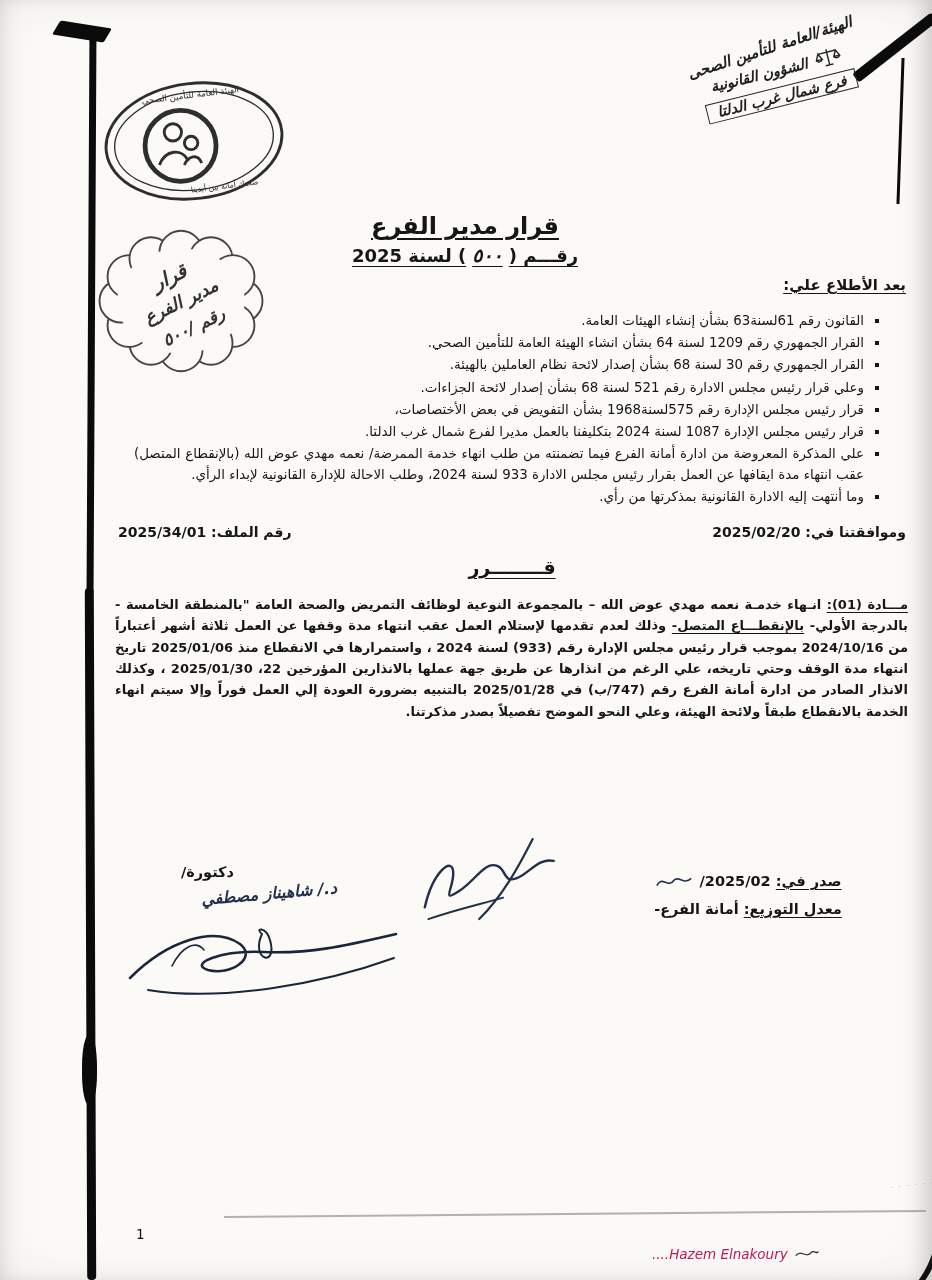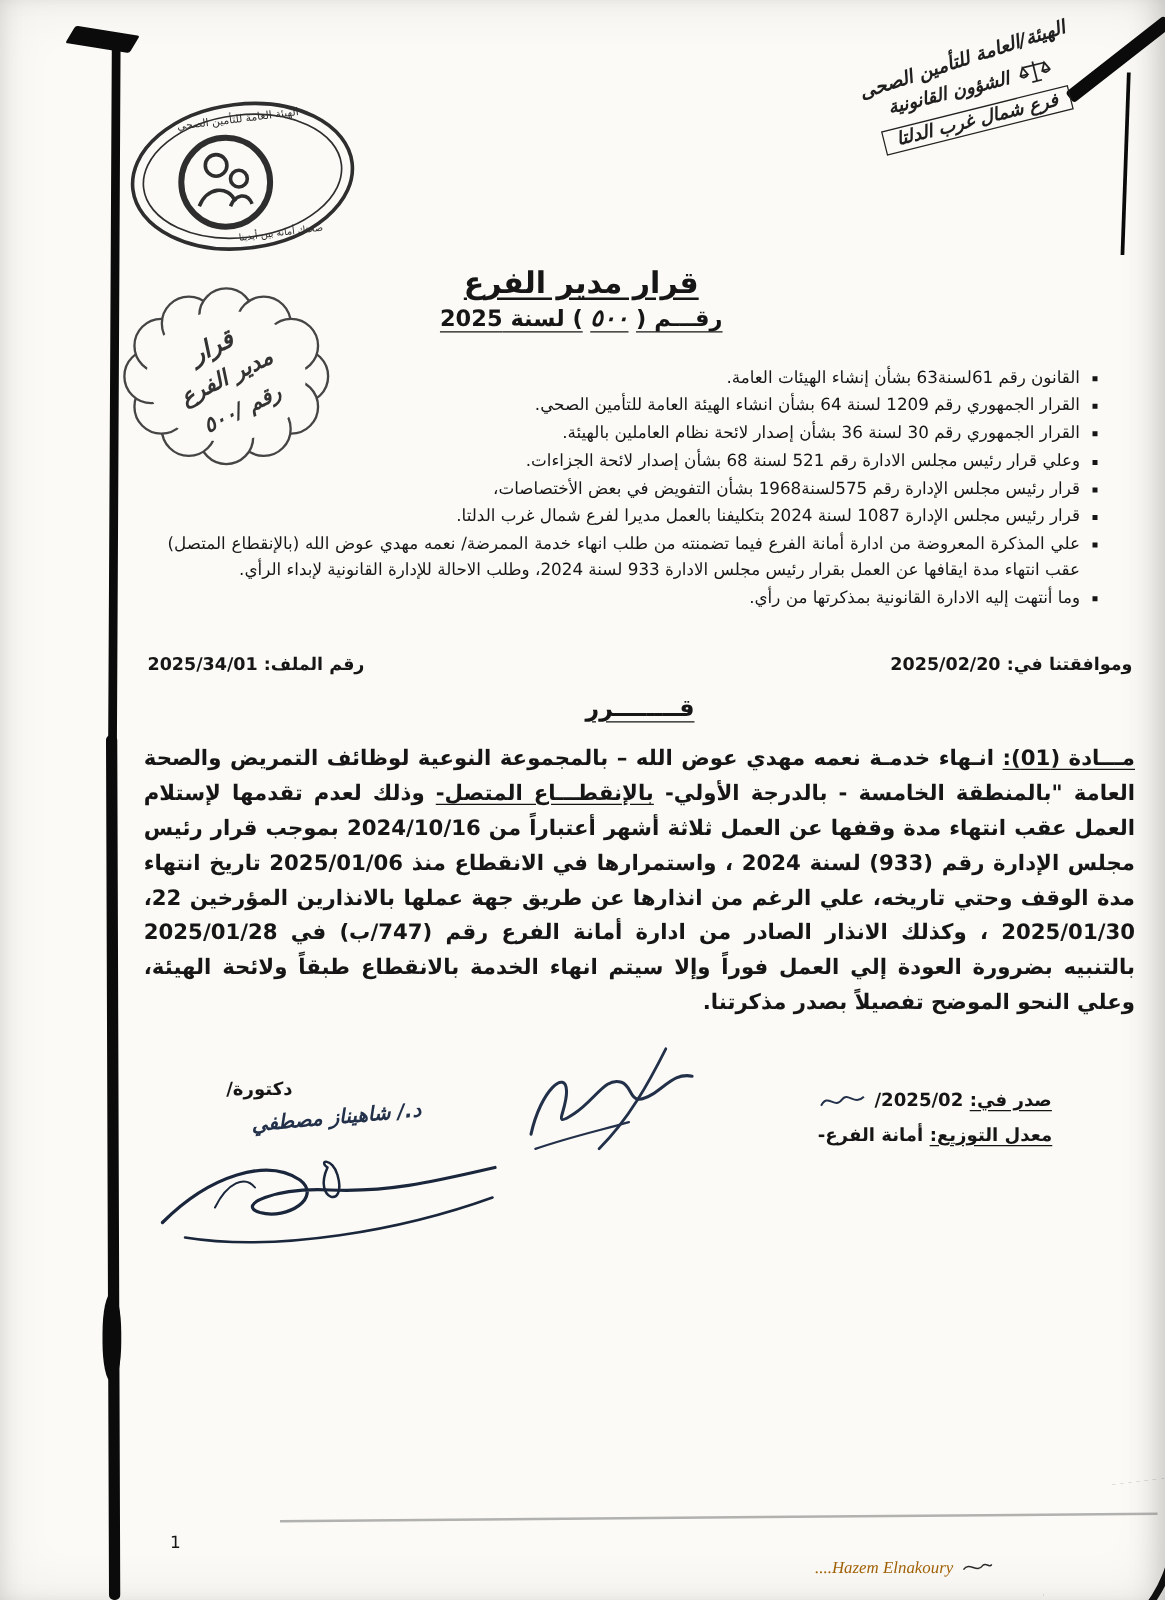--- a/index.html
+++ b/index.html
@@ -38,32 +38,32 @@
   
   .preamble{position:absolute;left:118px;top:276px;width:788px;}
   .preamble .hd{font-size:15px;font-weight:800;text-decoration:underline;text-underline-offset:3px;margin-bottom:5px;}
   .preamble ul{margin:16px;padding:0 26px 0 0;list-style-type:square;font-size:13.4px;line-height:1.58;text-align:justify;}
   .preamble li{margin-bottom:1px;}
   
   .approval{position:absolute;left:118px;top:524px;width:788px;display:flex;justify-content:space-between;font-size:14px;font-weight:700;}
   
   .decree{position:absolute;left:118px;top:556px;width:788px;text-align:center;font-size:19px;font-weight:800;text-decoration:underline;text-underline-offset:4px;letter-spacing:1px;}
   
-  .bodytext{position:absolute;left:115px;top:594px;width:793px;font-size:17px;font-weight:600;line-height:1.64;text-align:justify;}
+  .bodytext{position:absolute;left:115px;top:594px;width:793px;font-size:13px;font-weight:600;line-height:1.64;text-align:justify;}
   .bodytext .a4{margin-top:4px;}
   
   .mid-sign{position:absolute;left:404px;top:836px;width:172px;height:92px;transform:rotate(-7deg);}
   .foot-right{position:absolute;left:588px;top:868px;width:320px;font-size:14.5px;font-weight:700;line-height:1.9;text-align:center;}
   .foot-left{position:absolute;left:126px;top:850px;width:286px;text-align:center;}
   .foot-left .sg-title{font-size:15.5px;font-weight:800;word-spacing:6px;}
   .foot-left .sg-role{text-align:left;font-size:14.5px;font-weight:700;margin:14px 28px 0 60px;text-align:right;padding-right:150px;}
   .foot-left .sg-name{font-size:16px;font-style:italic;font-weight:700;color:#22304a;transform:rotate(-5deg);margin-top:4px;}
   .big-sign{width:300px;height:112px;margin-top:2px;}
   .pagenum{position:absolute;left:136px;top:1226px;font-size:13.5px;}
-  .watermark{position:absolute;left:652px;top:1246px;width:260px;font-size:13.5px;font-style:italic;color:#a16207;display:flex;align-items:center;gap:6px;font-family:Liberation Serif, serif;}
+  .watermark{position:absolute;left:652px;top:1246px;width:260px;font-size:13.5px;font-style:italic;color:#be185d;display:flex;align-items:center;gap:6px;}
   svg text{font-family:"DejaVu Sans",sans-serif;}
 </style>
 </head>
 <body>
 
 <div class="scan">
 
   <div class="art art-left1"></div>
   <div class="art art-left2"></div>
   <div class="art art-left-blob"></div>
@@ -132,24 +132,25 @@
   </div>
 
   <div class="title rtl">
     <div class="t1">قرار مدير الفرع</div>
     <div class="t2">
       <span>رقـــم  (</span><span class="hand">٥٠٠</span><span>)  لسنة 2025</span>
     </div>
   </div>
 
   <div class="preamble rtl">
+    <div class="hd">بعد الأطلاع علي:</div>
     <ul>
       <li>القانون رقم 61لسنة63 بشأن إنشاء الهيئات العامة.</li>
       <li>القرار الجمهوري رقم 1209 لسنة 64 بشأن انشاء الهيئة العامة للتأمين الصحي.</li>
-      <li>القرار الجمهوري رقم 30 لسنة 36 بشأن إصدار لائحة نظام العاملين بالهيئة.</li>
+      <li>القرار الجمهوري رقم 30 لسنة 68 بشأن إصدار لائحة نظام العاملين بالهيئة.</li>
       <li>وعلي قرار رئيس مجلس الادارة رقم 521 لسنة 68 بشأن إصدار لائحة الجزاءات.</li>
       <li>قرار رئيس مجلس الإدارة رقم 575لسنة1968 بشأن التفويض في بعض الأختصاصات،</li>
       <li>قرار رئيس مجلس الإدارة 1087 لسنة 2024 بتكليفنا بالعمل مديرا لفرع شمال غرب الدلتا.</li>
       <li>علي المذكرة المعروضة من ادارة أمانة الفرع فيما تضمنته من طلب انهاء خدمة الممرضة/ نعمه مهدي عوض الله (بالإنقطاع المتصل) عقب انتهاء مدة ايقافها عن العمل بقرار رئيس مجلس الادارة 933 لسنة 2024، وطلب الاحالة للإدارة القانونية لإبداء الرأي.</li>
       <li>وما أنتهت إليه الادارة القانونية بمذكرتها من رأي.</li>
     </ul>
   </div>
 
   <div class="approval rtl">
     <div>

